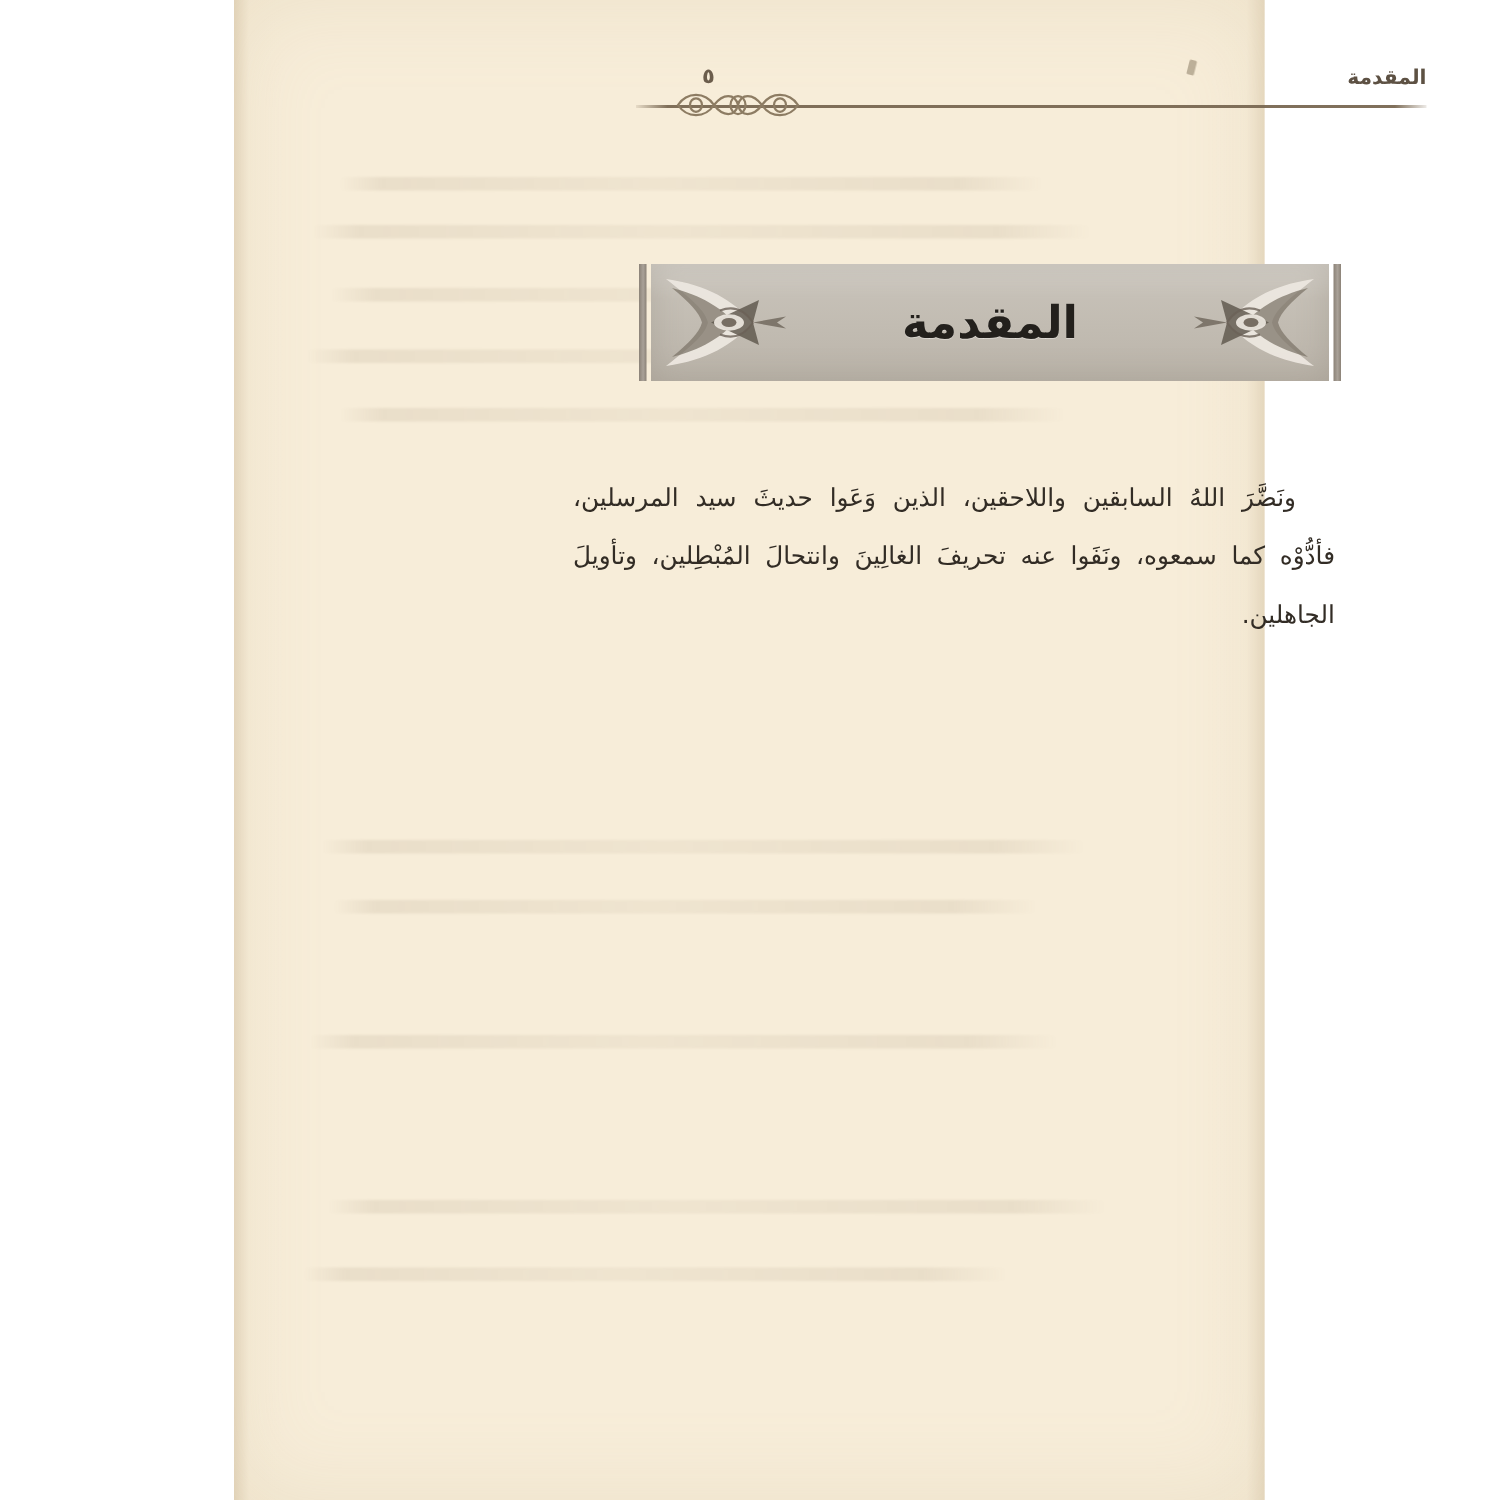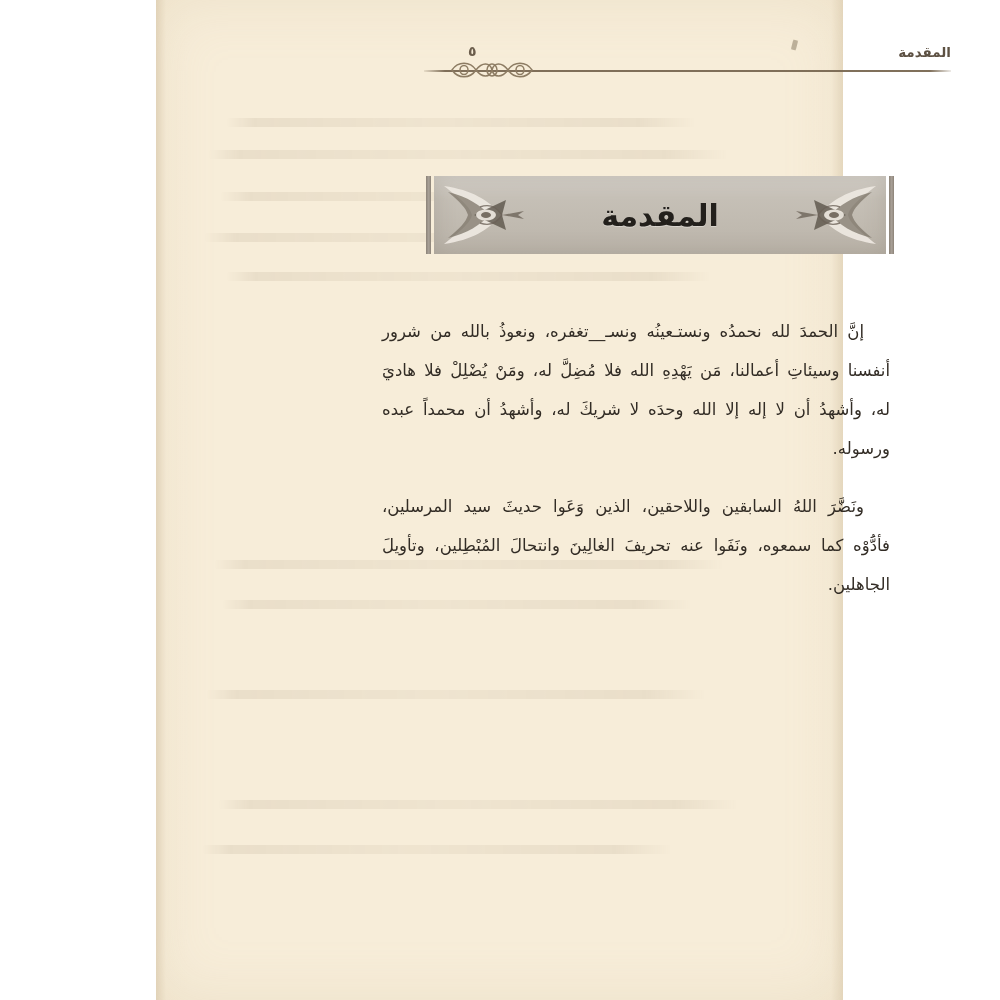--- a/index.html
+++ b/index.html
@@ -264,21 +264,20 @@
             <path d="M30 35 C 36 44, 44 46, 52 43" fill="none" stroke="#6b6257" stroke-width="1.4" opacity="0.8"></path>
           </g>
         </svg>
       </div>
 
       <div class="banner-title">المقدمة</div>
     </div>
 
     <div class="body-col">
 
-      <p class="para">إنَّ الحمدَ لله نحمدُه ونستـعينُه ونسـ__تغفره، ونعوذُ بالله من شرور أنفسنا وسيئاتِ أعمالنا، مَن يَهْدِهِ الله فلا مُضِلَّ له، ومَنْ يُضْلِلْ فلا هاديَ له، وأشهدُ أن لا إله إلا الله وحدَه لا شريكَ له، وأشهدُ أن محمداً عبده ورسوله.</p>
 
 
 
 
       <p class="para">ونَضَّرَ اللهُ السابقين واللاحقين، الذين وَعَوا حديثَ سيد المرسلين، فأدُّوْه كما سمعوه، ونَفَوا عنه تحريفَ الغالِينَ وانتحالَ المُبْطِلين، وتأويلَ الجاهلين.</p>
 
     </div>
   </div>
 </div>
 

